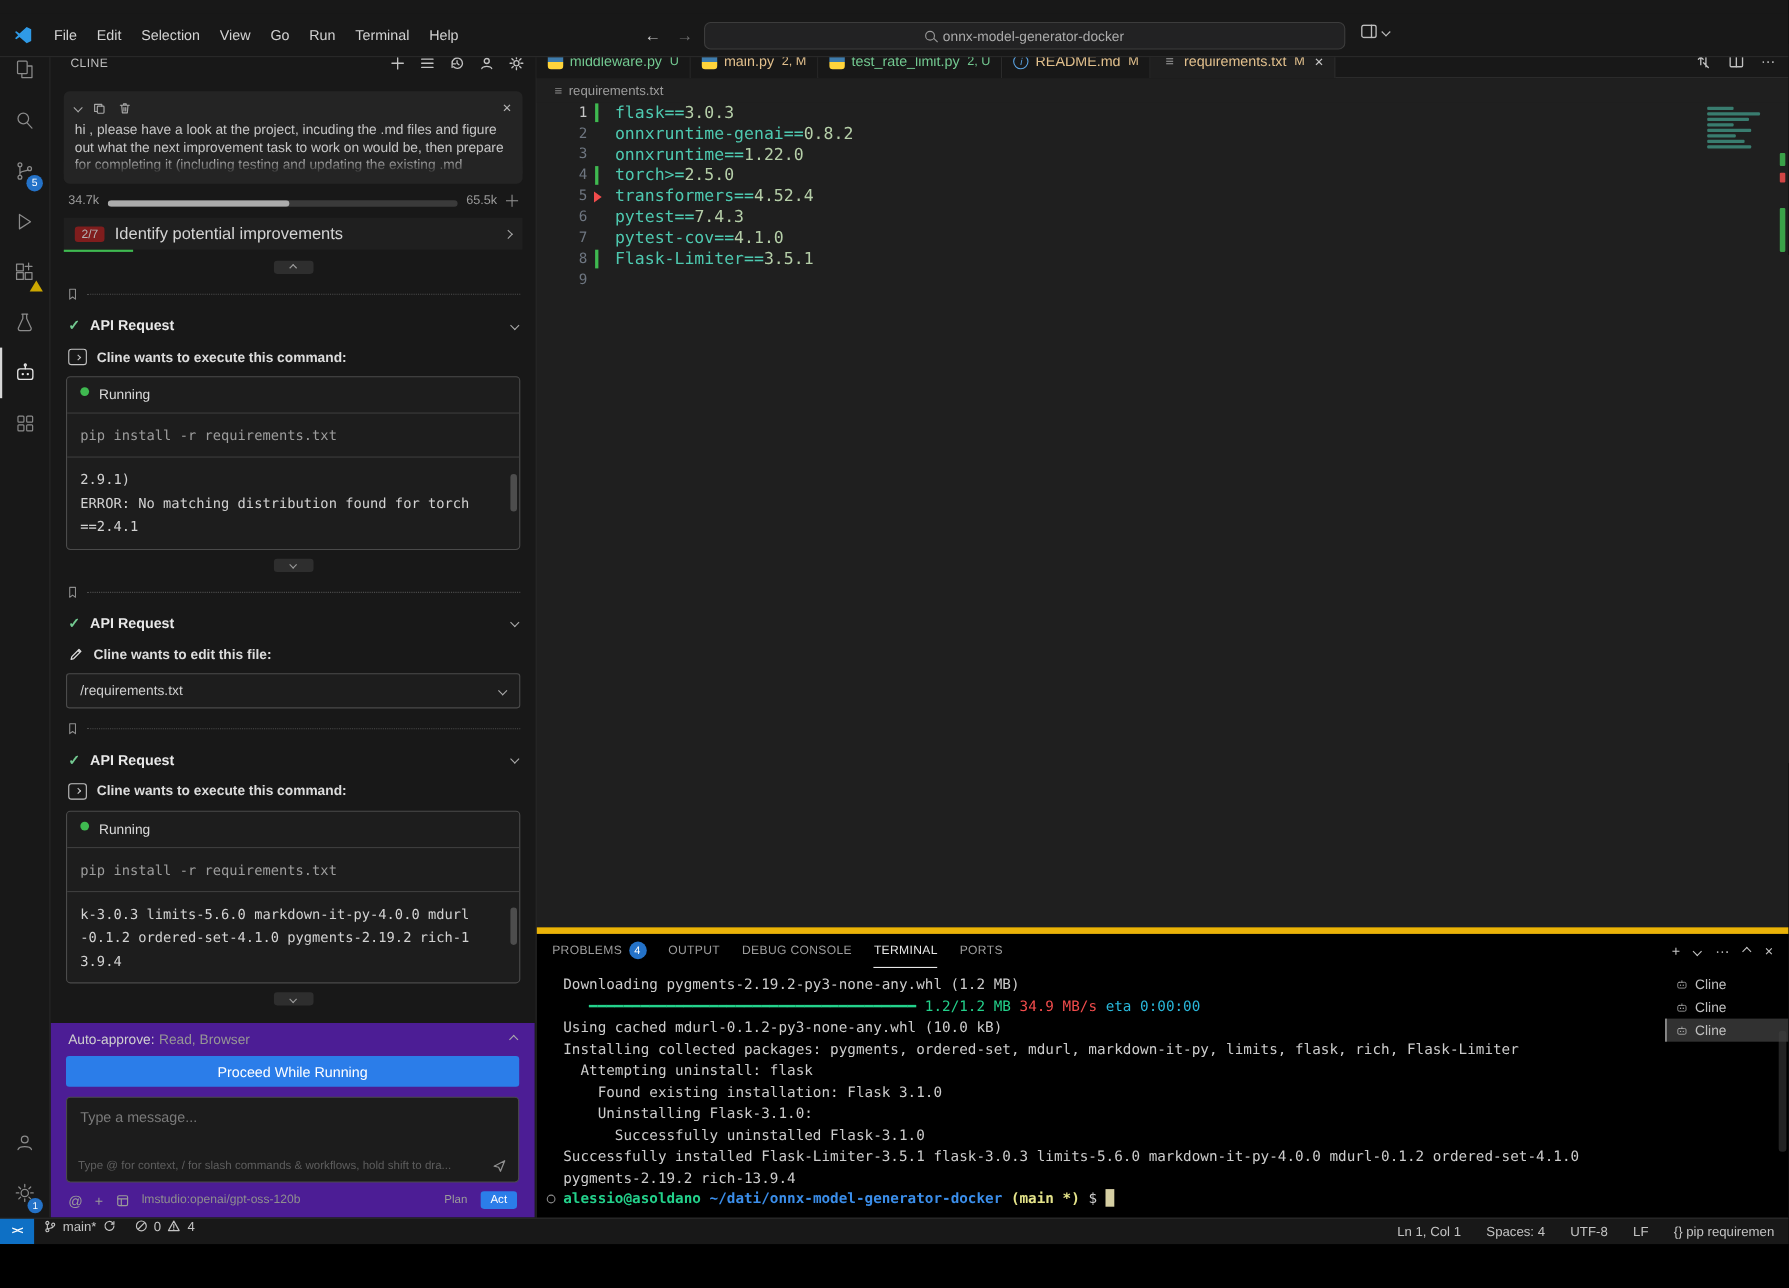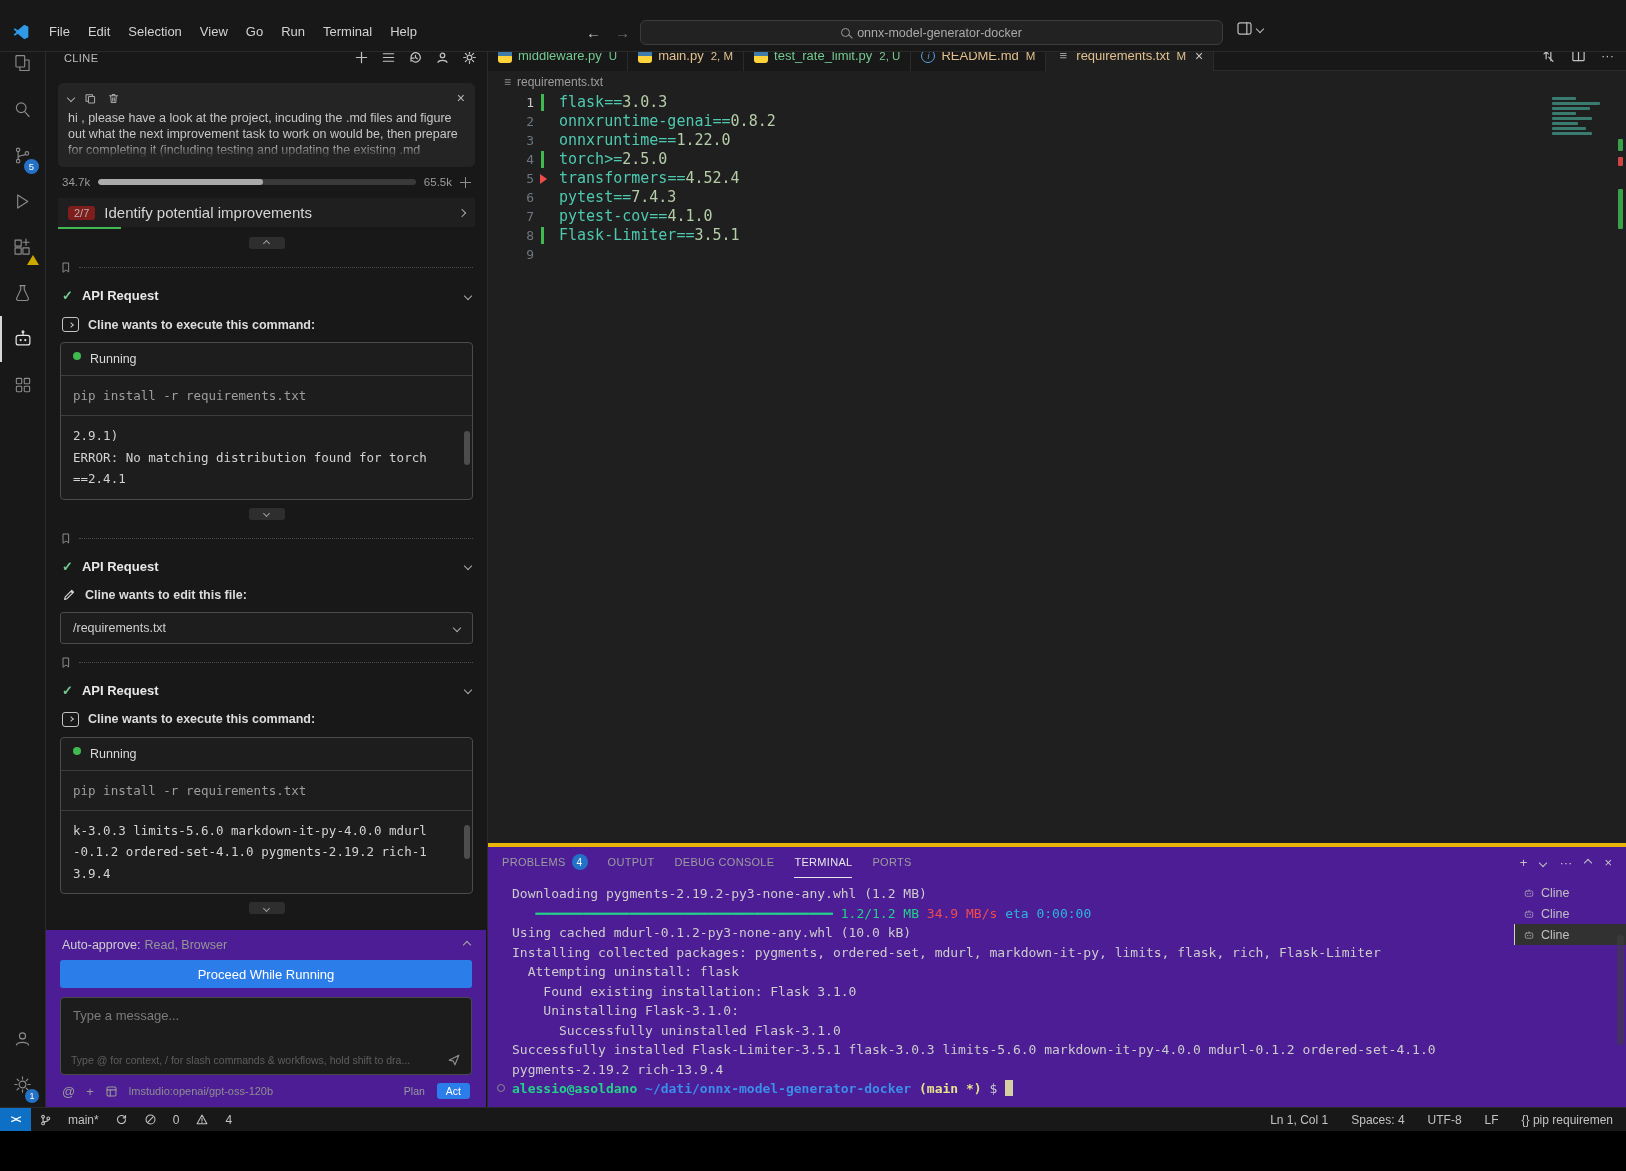--- a/index.html
+++ b/index.html
@@ -29,21 +29,21 @@
 
 .sidebar{position:absolute;top:40px;left:46px;width:442px;bottom:24px;background:#181818;border-right:1px solid #2b2b2b;overflow:hidden}
 .sb-header{height:35px;display:flex;align-items:center;padding:0 10px 0 18px}
 .sb-title{font-size:11px;letter-spacing:.4px;color:#bdbdbd}
 .sb-hicons{margin-left:auto;display:flex;align-items:center;gap:12px;color:#c2c2c2}
 .task-card{margin:8px 12px 0;background:#242424;border-radius:5px;padding:7px 10px 9px;position:relative}
 .task-toolbar{display:flex;align-items:center;gap:10px;color:#a8a8a8;height:16px;margin-bottom:4px}
 .task-close{margin-left:auto;font-size:14px;color:#b5b5b5}
 .task-text{font-size:12.5px;line-height:16px;color:#c6c6c6;max-height:48px;overflow:hidden;position:relative}
 .task-fade{position:absolute;left:0;right:0;bottom:9px;height:14px;background:linear-gradient(rgba(36,36,36,0),#242424)}
-.token-row{display:flex;align-items:center;gap:8px;margin:9px 16px 0;color:#9b9b9b;font-size:11.5px}
+.token-row{display:flex;align-items:flex-end;gap:8px;margin:9px 16px 0;color:#9b9b9b;font-size:11.5px}
 .tbar{flex:1;height:6px;border-radius:3px;background:#3a3a3a;overflow:hidden}
 .tfill{height:100%;background:#ababab;border-radius:3px}
 .resize-ic{position:relative;width:11px;height:11px}
 .resize-ic::before,.resize-ic::after{content:"";position:absolute;background:#8d8d8d}
 .resize-ic::before{left:5px;top:0;width:1.4px;height:11px}
 .resize-ic::after{top:5px;left:0;height:1.4px;width:11px}
 .focus-row{margin:10px 12px 0;background:#1f1f1f;display:flex;align-items:center;gap:9px;padding:6px 10px;color:#d4d4d4}
 .focus-badge{background:#7f1d1d;border-radius:3px;padding:1px 6px;font-size:11px;color:#b3b3b3}
 .focus-label{font-size:15px}
 .focus-row .chev{margin-left:auto;color:#a5a5a5}
@@ -105,41 +105,41 @@
 .gutter.active{color:#c6c6c6}
 .gmark{width:10px;height:19px;margin-left:5px;position:relative}
 .gmark.add::before{content:"";position:absolute;left:2px;top:1px;bottom:1px;width:3px;background:#3fb950}
 .gmark.del::before{content:"";position:absolute;left:1px;top:5px;width:0;height:0;border-top:5px solid transparent;border-bottom:5px solid transparent;border-left:7px solid #f14c4c}
 .code-text{margin-left:10px;white-space:pre}
 .pkg{color:#4ec9b0}.op{color:#4ec9b0}.ver{color:#b5cea8}
 .minimap{position:absolute;right:16px;top:4px;width:58px;display:flex;flex-direction:column;gap:2px}
 .minimap div{height:3px;background:rgba(78,201,176,.55);border-radius:1px}
 .ov{position:absolute;width:5px;right:3px;border-radius:1px}
 
-.panel{position:absolute;top:843px;left:488px;right:0;bottom:24px;background:#4c1d95;border-top:4px solid #eab308}
+.panel{position:absolute;top:843px;left:488px;right:0;bottom:24px;background:#000000;border-top:6px solid #eab308}
 .panel-header{height:31px;display:flex;align-items:center;padding:0 14px;gap:20px}
 .ptab{height:31px;display:flex;align-items:center;gap:6px;font-size:11px;letter-spacing:.3px;color:#9d9d9d;border-bottom:1px solid transparent}
 .ptab.active{color:#e7e7e7;border-bottom-color:#e7e7e7}
 .pbadge{min-width:16px;height:16px;border-radius:8px;background:#2472c8;color:#fff;font-size:10px;display:flex;align-items:center;justify-content:center}
 .panel-actions{margin-left:auto;display:flex;align-items:center;gap:13px;color:#c5c5c5}
 .panel-body{position:absolute;top:31px;left:0;right:0;bottom:0;display:flex}
 .term-content{flex:1;padding:6px 0 0 24px;font-family:"DejaVu Sans Mono",monospace;font-size:13px;line-height:19.5px;color:#cccccc;overflow:hidden}
 .tline{white-space:pre;position:relative}
 .gb{color:#23d18b;font-weight:bold}.bb{color:#3b8eea;font-weight:bold}.yb{color:#e5e48a;font-weight:bold}
 .gr{color:#23d18b}.rd{color:#f14c4c}.cy{color:#29b8db}
 .dec{position:absolute;left:-15px;top:5px;width:8px;height:8px;border:1px solid #8a8a8a;border-radius:50%}
 .cursor{display:inline-block;width:8px;height:16px;background:#d6cfa3;vertical-align:-3px}
 .term-list{width:112px;padding-top:4px}
 .term-item{height:21px;display:flex;align-items:center;gap:6px;padding:0 8px;font-size:12.5px;color:#c0c0c0;border-left:1px solid transparent}
 .term-item.active{background:#313131;border-left-color:#cfcfcf}
 .pscroll{position:absolute;right:2px;top:34%;width:7px;height:110px;background:#3f3f3f;border-radius:3px;opacity:.55}
 
 .statusbar{position:absolute;left:0;right:0;bottom:0;height:24px;background:#181818;border-top:1px solid #2b2b2b;display:flex;align-items:center;font-size:12px;color:#c3c3c3}
 .remote{width:31px;height:100%;background:#0e70c5;color:#fff;display:flex;align-items:center;justify-content:center;font-size:10px;font-weight:bold;letter-spacing:-1px}
-.sb-seg{display:flex;align-items:center;gap:16px;padding:0 8px;height:100%}
+.sb-seg{display:flex;gap:5px;padding:0 8px;height:100%}
 .status-right{margin-left:auto;display:flex;align-items:center;gap:9px;padding-right:6px}
 .status-right span{padding:0 7px;white-space:nowrap}
 </style>
 </head>
 <body>
 
 <div class="window">
 
   <header class="titlebar">
     <span class="vslogo">

